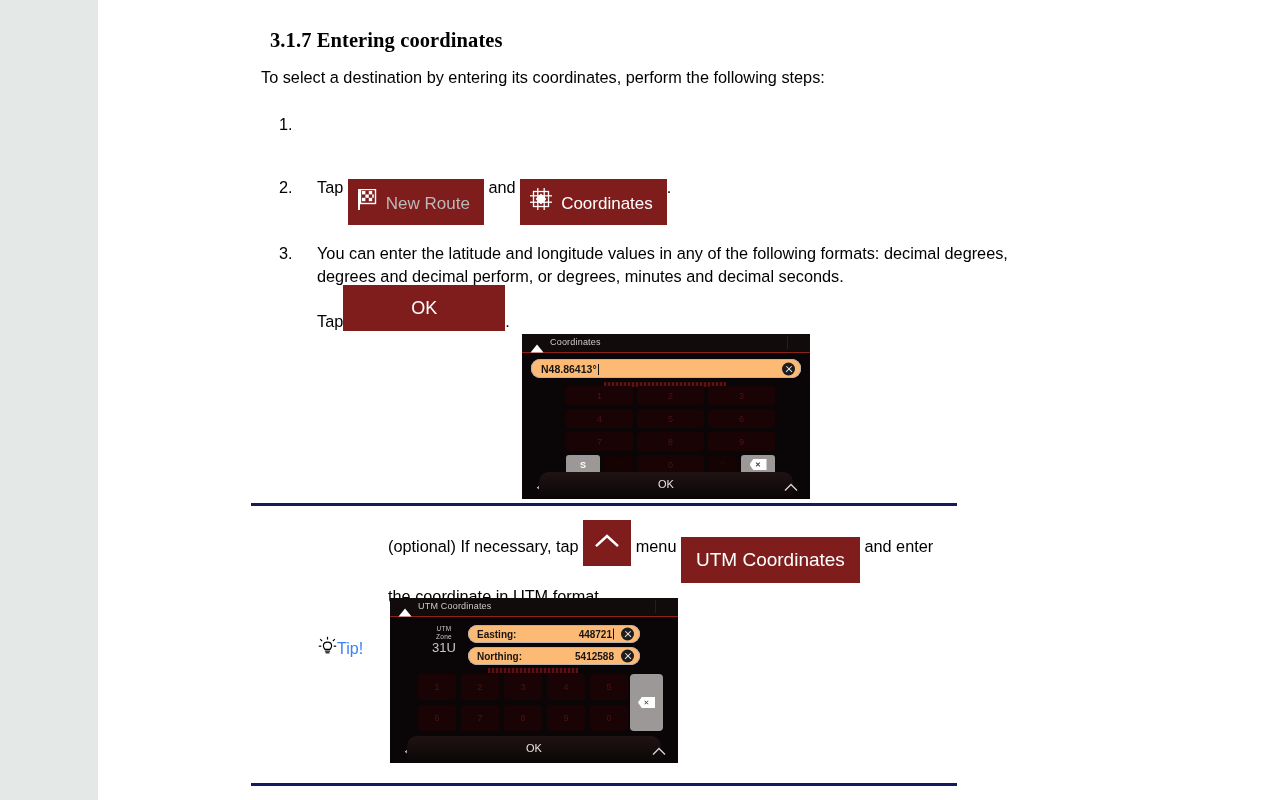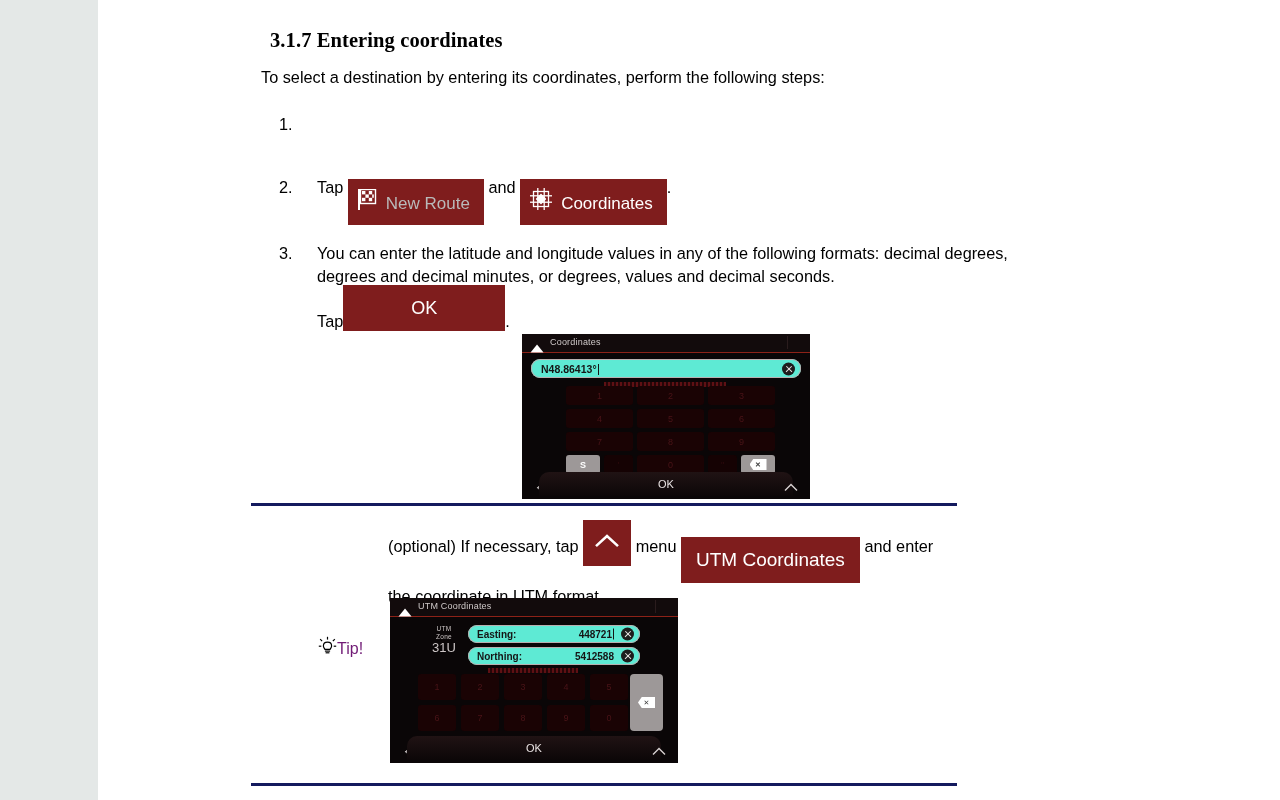--- a/index.html
+++ b/index.html
@@ -189,21 +189,21 @@
     top: 2px;
     width: 1px;
     height: 13px;
     background: #2a1c1d;
   }
 
   .dev-body { position: relative; }
 
   .inputbar {
     position: absolute;
-    background: #5eead4;
+    background: #fdba74;
     border-radius: 9px;
     box-shadow: 0 0 0 1px #b9b0b0 inset;
     box-sizing: border-box;
   }
   .inputbar .lbl {
     position: absolute;
     left: 9px;
     top: 50%;
     transform: translateY(-50%);
     font-size: 10px;
@@ -354,21 +354,21 @@
     height: 3px;
     background: #141a5e;
     left: 153px;
     width: 706px;
   }
 
   
   .tip {
     position: absolute;
     font-size: 16px;
-    color: #701a75;
+    color: #3b82f6;
     white-space: nowrap;
   }
   .tip .tip-text { vertical-align: middle; }
 </style>
 </head>
 <body>
 
 <div id="page">
   <div class="content">
 
@@ -416,21 +416,21 @@
                 <polygon points="11,5.6 16.4,11 11,16.4 5.6,11" fill="#ffffff"></polygon>
               </svg>
             </span><span class="chip-label">Coordinates</span>
           </span><span class="txt">.</span>
         </span>
       </li>
 
       <li style="margin-top:12px;">
         <span class="stepnum">3.</span>
         <div class="stepbody">
-          <span class="txt">You can enter the latitude and longitude values in any of the following formats: decimal degrees, degrees and decimal minutes, or degrees, values and decimal seconds.</span>
+          <span class="txt">You can enter the latitude and longitude values in any of the following formats: decimal degrees, degrees and decimal perform, or degrees, minutes and decimal seconds.</span>
           <div style="margin-top:18px; height:34px;">
             <span class="txt">Tap</span><span class="ok-wrap"><span class="chip chip-ok"><span class="chip-label">OK</span></span></span><span class="txt">.</span>
           </div>
         </div>
       </li>
     </ol>
 
   </div>
 
   <div class="device" style="position:absolute; left:424px; top:334px; width:288px; height:165px;">

